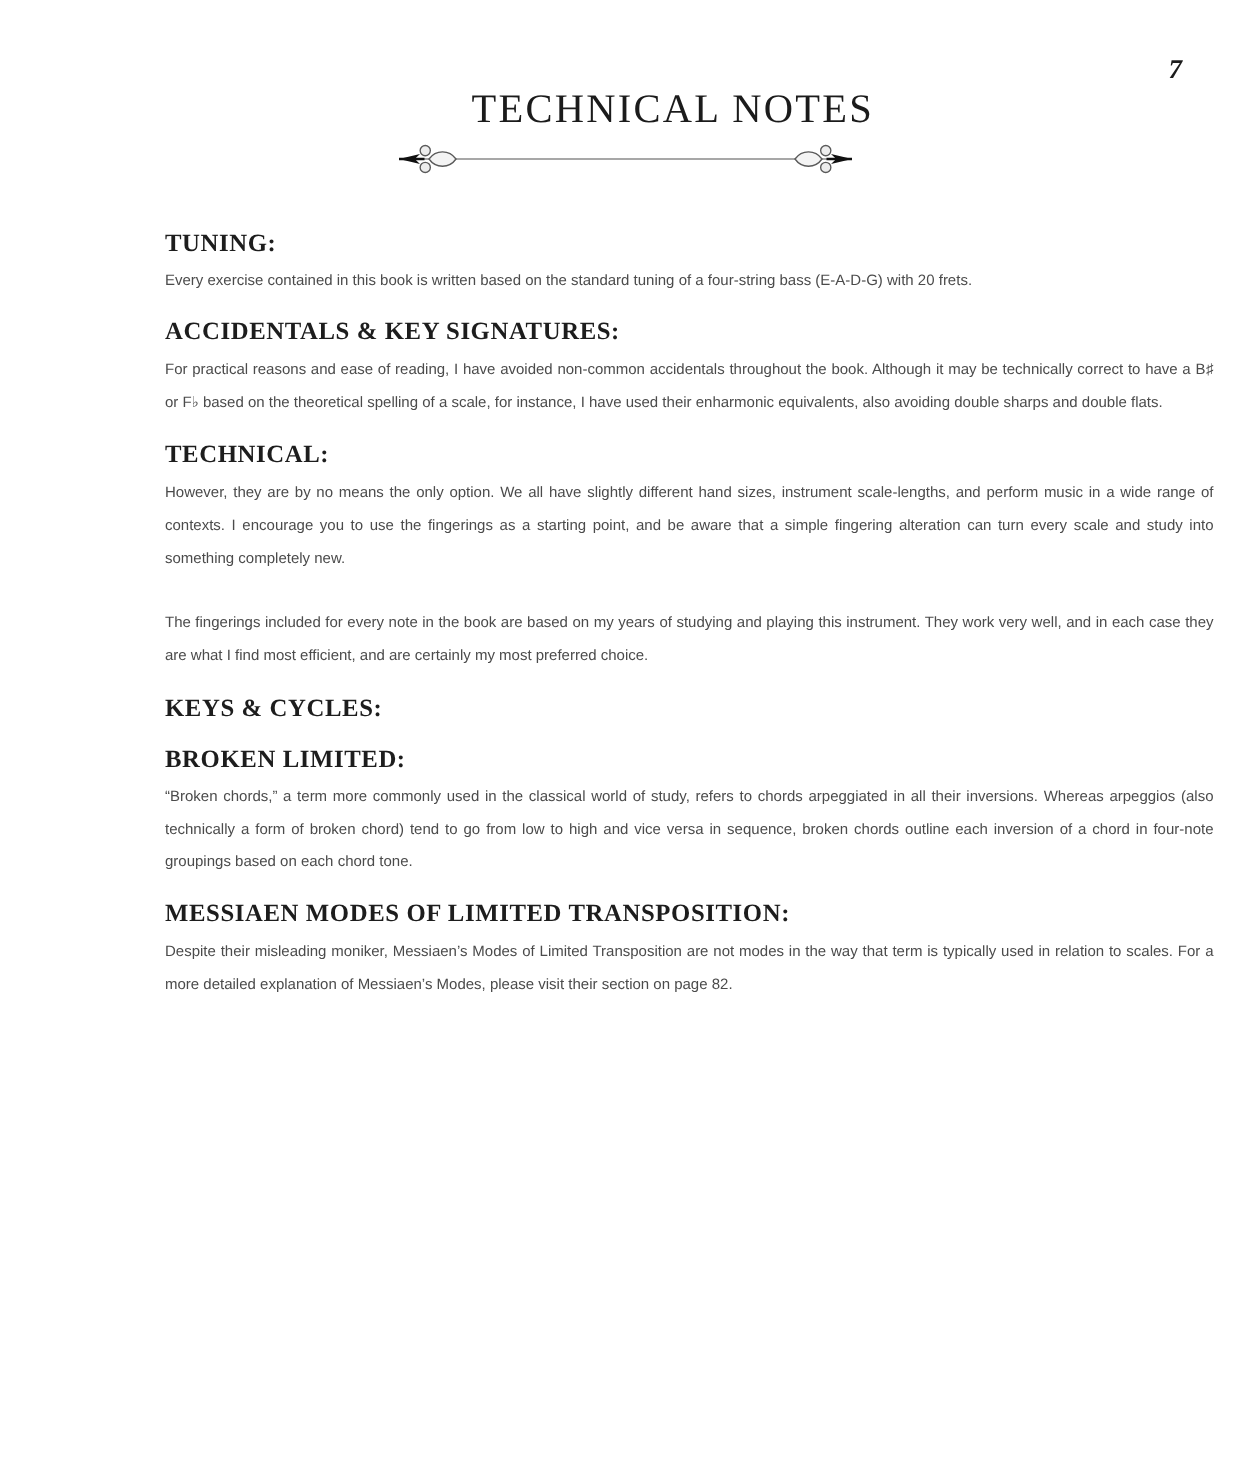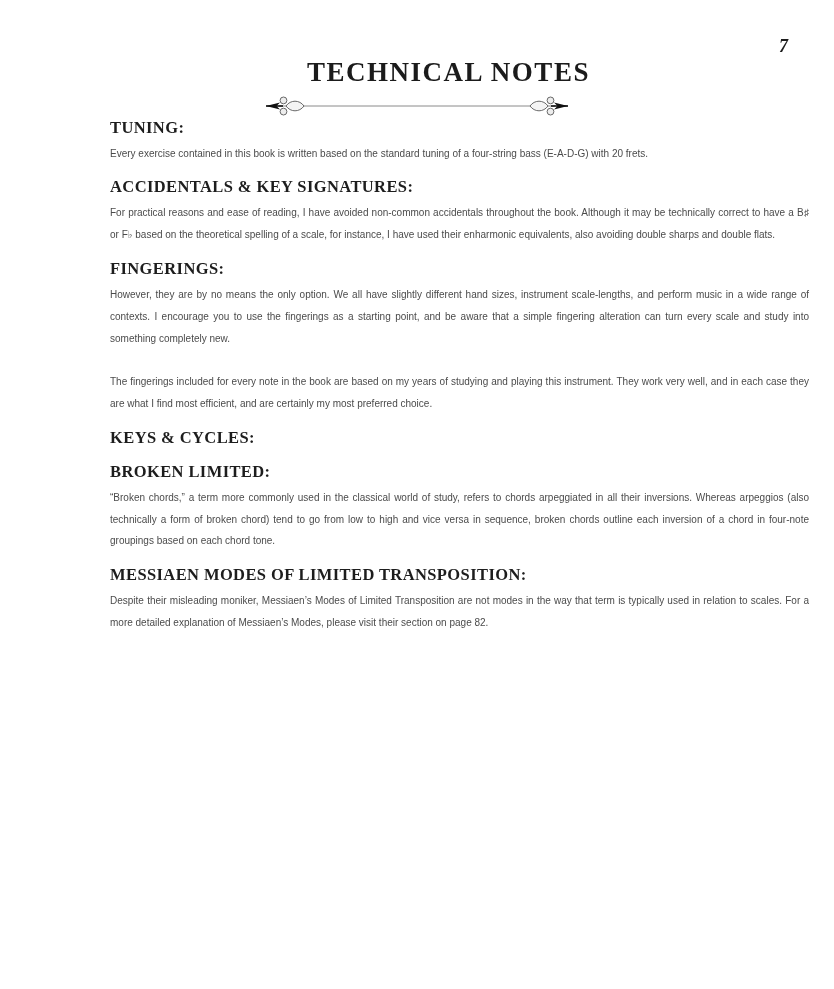--- a/index.html
+++ b/index.html
@@ -27,32 +27,33 @@
     color: #1c1c1c;
   }
   .title-block {
     margin-top: 58px;
     padding-left: 110px;
     padding-right: 47px;
     text-align: center;
   }
   .page-title {
     font-family: "Liberation Serif", serif;
-    font-weight: 700;
+    font-weight: 400;
     font-size: 27px;
     letter-spacing: 1.5px;
     color: #1b1b1b;
     line-height: 1.1;
   }
   .divider {
     margin-top: 7px;
     display: flex;
     justify-content: center;
   }
   .content {
+    margin-top: 34px;
     padding-left: 110px;
     padding-right: 25px;
   }
   .section { margin-bottom: 12px; }
   .section-heading {
     font-family: "Liberation Serif", serif;
     font-weight: 700;
     font-size: 16.5px;
     letter-spacing: 0.4px;
     color: #1d1d1d;
@@ -101,21 +102,21 @@
   <div class="content">
       <div class="section">
         <h2 class="section-heading">TUNING:</h2>
         <p class="section-paragraph">Every exercise contained in this book is written based on the standard tuning of a four-string bass (E-A-D-G) with 20 frets.</p>
       </div>
       <div class="section">
         <h2 class="section-heading">ACCIDENTALS &amp; KEY SIGNATURES:</h2>
         <p class="section-paragraph">For practical reasons and ease of reading, I have avoided non-common accidentals throughout the book. Although it may be technically correct to have a B♯ or F♭ based on the theoretical spelling of a scale, for instance, I have used their enharmonic equivalents, also avoiding double sharps and double flats.</p>
       </div>
       <div class="section">
-        <h2 class="section-heading">FINGERINGS:</h2>
+        <h2 class="section-heading">TECHNICAL:</h2>
         <p class="section-paragraph">However, they are by no means the only option. We all have slightly different hand sizes, instrument scale-lengths, and perform music in a wide range of contexts. I encourage you to use the fingerings as a starting point, and be aware that a simple fingering alteration can turn every scale and study into something completely new.</p>
         <p class="section-paragraph">The fingerings included for every note in the book are based on my years of studying and playing this instrument. They work very well, and in each case they are what I find most efficient, and are certainly my most preferred choice.</p>
       </div>
       <div class="section">
         <h2 class="section-heading">KEYS &amp; CYCLES:</h2>
       </div>
       <div class="section">
         <h2 class="section-heading">BROKEN LIMITED:</h2>
         <p class="section-paragraph">“Broken chords,” a term more commonly used in the classical world of study, refers to chords arpeggiated in all their inversions. Whereas arpeggios (also technically a form of broken chord) tend to go from low to high and vice versa in sequence, broken chords outline each inversion of a chord in four-note groupings based on each chord tone.</p>
       </div>

